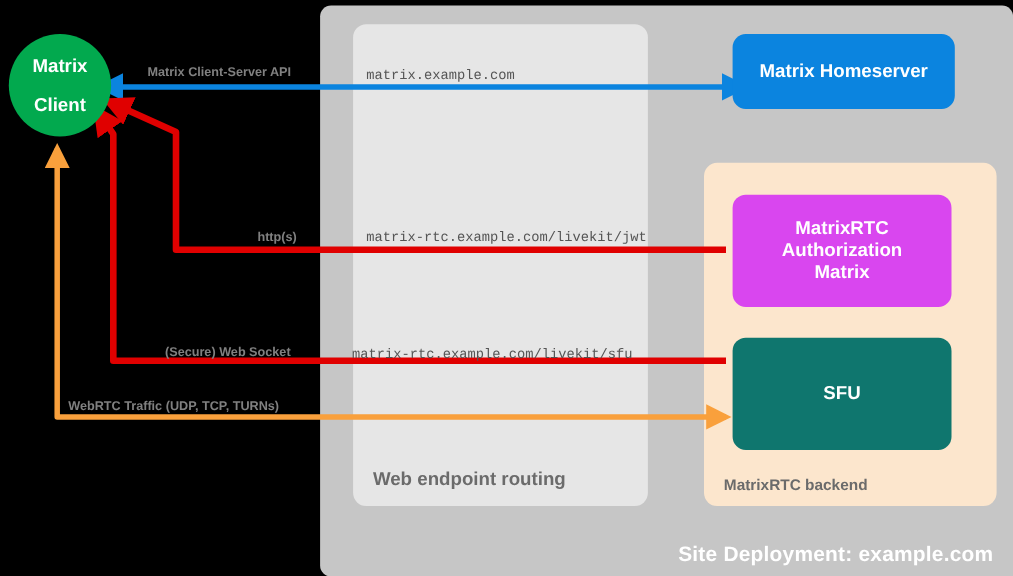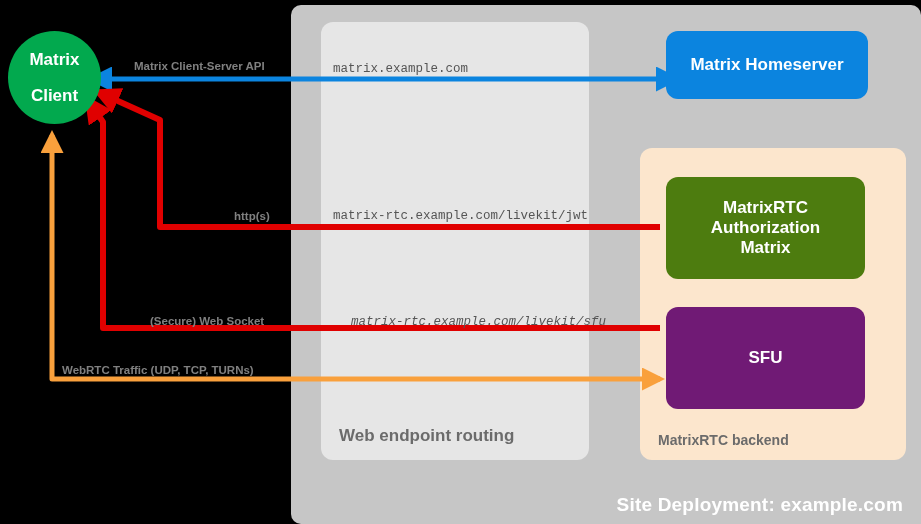--- a/index.html
+++ b/index.html
@@ -28,37 +28,37 @@
       border-radius:50%;background:#02a94e;color:#fff;display:flex;
       flex-direction:column;align-items:center;justify-content:center;
       font-size:17px;font-weight:bold;line-height:1.12;text-align:center;gap:16px;}
 
   .node{position:absolute;border-radius:12px;color:#fff;display:flex;
       align-items:center;justify-content:center;text-align:center;
       font-weight:bold;line-height:1.18;}
   .node-homeserver{left:666px;top:31px;width:202px;height:68px;
       background:#0b84df;font-size:17px;}
   .node-auth{left:666px;top:177px;width:199px;height:102px;
-      background:#4d7c0f;font-size:17px;}
+      background:#d946ef;font-size:17px;}
   .node-sfu{left:666px;top:307px;width:199px;height:102px;
-      background:#701a75;font-size:17px;}
+      background:#0f766e;font-size:17px;}
 
   
   .lbl{position:absolute;color:#808080;white-space:nowrap;}
   .lbl-proto{font-size:11.5px;font-weight:bold;}
   .lbl-ep{font-family:"Liberation Mono",monospace;font-size:12.5px;color:#555;}
 
   .lbl-csapi{left:134px;top:60px;}
   .lbl-https{left:234px;top:210px;}
   .lbl-ws{left:150px;top:315px;}
   .lbl-webrtc{left:62px;top:364px;}
 
   .ep-matrix{left:333px;top:62px;}
   .ep-jwt{left:333px;top:209px;}
-  .ep-sfu{left:351px;top:315px;font-style:italic;}
+  .ep-sfu{left:320px;top:315px;}
 
   svg.edges{position:absolute;inset:0;width:921px;height:524px;
       pointer-events:none;overflow:visible;}
 </style>
 </head>
 <body>
 
 <div class="stage">
 
   <div class="site-panel"></div>

